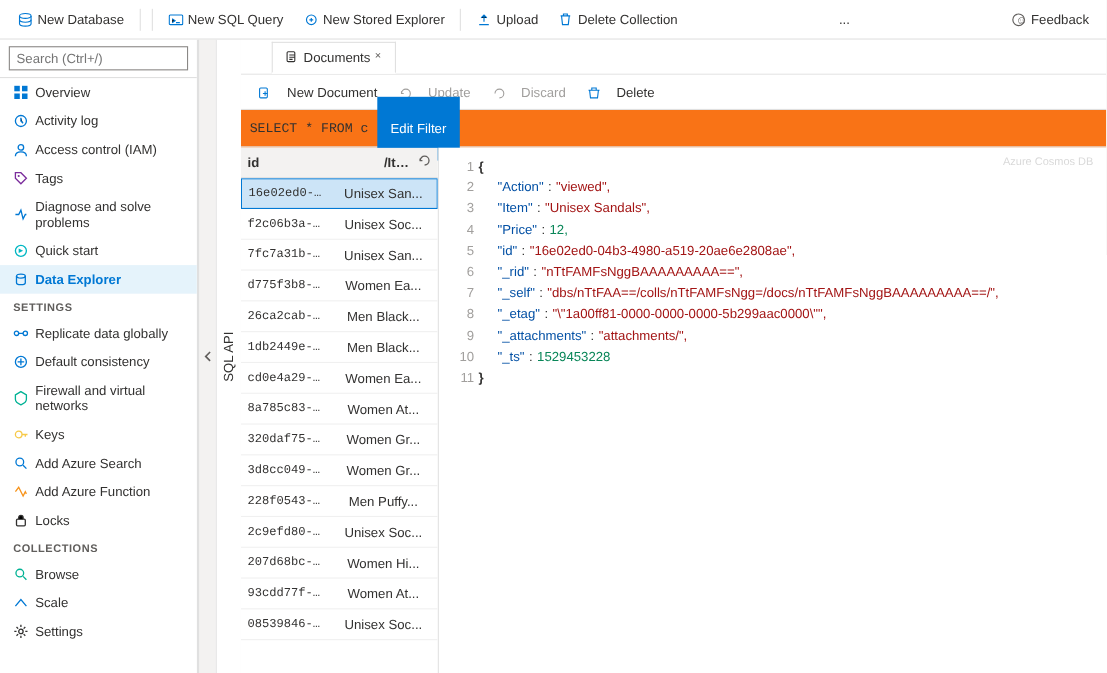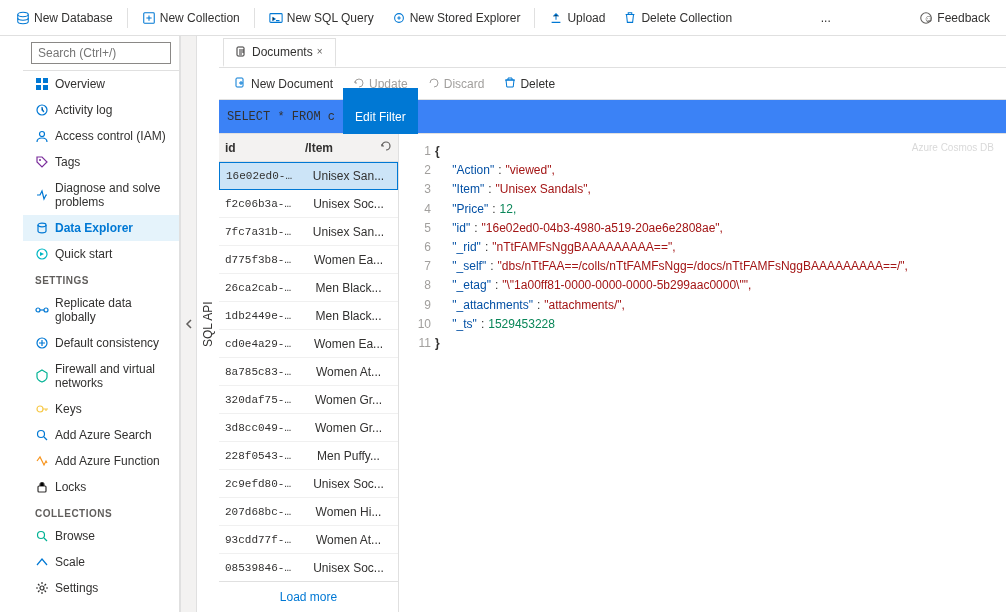--- a/index.html
+++ b/index.html
@@ -15,63 +15,63 @@
       color: #323130; border: none; background: none; font-size: 12px; white-space: nowrap;
     }
     .toolbar-separator { width: 1px; height: 20px; background: #e0e0e0; margin: 0 4px; }
     .toolbar-more { margin-left: auto; }
     .feedback-btn { display: flex; align-items: center; gap: 4px; padding: 4px 8px; cursor: pointer; color: #323130; border: none; background: none; font-size: 12px; margin-left: auto; }
 
     
     .main-layout { display: flex; flex: 1; overflow: hidden; }
 
     
-    .sidebar { width: 180px; background: #fff; border-right: 1px solid #e0e0e0; display: flex; flex-direction: column; flex-shrink: 0; overflow-y: auto; padding-left: 23px; }
+    .sidebar { width: 180px; background: #fff; border-right: 1px solid #e0e0e0; display: flex; flex-direction: column; flex-shrink: 0; overflow-y: auto; }
     .sidebar-search { padding: 6px 8px; border-bottom: 1px solid #e0e0e0; }
     .sidebar-search input { width: 100%; border: 1px solid #8a8886; padding: 3px 6px; font-size: 12px; color: #323130; }
     .sidebar-item { display: flex; align-items: center; gap: 6px; padding: 6px 8px 6px 12px; cursor: pointer; color: #323130; }
     .sidebar-item.active { background: #e5f3fb; color: #0078d4; font-weight: 600; }
     .sidebar-item .icon { width: 14px; height: 14px; flex-shrink: 0; display: flex; align-items: center; justify-content: center; }
     .sidebar-section-header { padding: 8px 8px 4px 12px; font-size: 10px; font-weight: 600; color: #605e5c; text-transform: uppercase; letter-spacing: 0.5px; }
     .sidebar-collapse { width: 16px; background: #f3f2f1; border-left: 1px solid #e0e0e0; cursor: pointer; display: flex; align-items: center; justify-content: center; flex-shrink: 0; }
 
     
     .content-area { display: flex; flex: 1; overflow: hidden; }
 
     
     .sql-api-label { writing-mode: vertical-lr; transform: rotate(180deg); background: #fff; border-right: 1px solid #e0e0e0; padding: 8px 4px; font-size: 11px; color: #323130; display: flex; align-items: center; justify-content: center; flex-shrink: 0; cursor: pointer; }
 
     
     .data-panel { display: flex; flex-direction: column; flex: 1; overflow: hidden; background: #fff; }
 
     
     .tab-bar { display: flex; align-items: center; border-bottom: 1px solid #e0e0e0; background: #fff; height: 32px; flex-shrink: 0; padding: 0 4px; }
     .tab { display: flex; align-items: center; gap: 4px; padding: 6px 12px; border: 1px solid transparent; border-bottom: none; cursor: pointer; font-size: 12px; color: #323130; }
-    .tab.active { background: #fff; border-color: #e0e0e0; border-bottom: 2px solid #fff; margin-bottom: -1px; }
+    .tab.active { background: #fff; border-color: #e0e0e0; border-bottom: 2px solid #fff; margin-bottom: -1px; margin-left: 24px; }
     .tab-close { cursor: pointer; color: #605e5c; font-size: 10px; }
 
     
     .action-bar { display: flex; align-items: center; gap: 4px; padding: 4px 8px; border-bottom: 1px solid #e0e0e0; background: #fff; height: 32px; flex-shrink: 0; }
-    .action-btn { display: flex; align-items: flex-start; gap: 4px; padding: 3px 8px; cursor: pointer; color: #323130; border: none; background: none; font-size: 12px; }
+    .action-btn { display: flex; align-items: flex-end; gap: 14px; padding: 3px 8px; cursor: pointer; color: #323130; border: none; background: none; font-size: 12px; }
     .action-btn.disabled { color: #a19f9d; cursor: default; }
 
     
-    .query-bar { display: flex; align-items: center; gap: 8px; padding: 6px 8px; border-bottom: 1px solid #e0e0e0; background: #3b82f6; height: 34px; flex-shrink: 0; }
+    .query-bar { display: flex; align-items: center; gap: 8px; padding: 6px 8px; border-bottom: 1px solid #e0e0e0; background: #f97316; height: 34px; flex-shrink: 0; }
     .query-text { font-family: 'Courier New', monospace; font-size: 12px; color: #323130; }
     .edit-filter-btn { background: #0078d4; color: #fff; border: none; padding: 22px 12px; cursor: pointer; font-size: 12px; }
 
     
     .data-split { display: flex; flex: 1; overflow: hidden; }
 
     
     .table-area { width: 180px; flex-shrink: 0; display: flex; flex-direction: column; border-right: 1px solid #e0e0e0; overflow: hidden; }
     .table-header { display: flex; align-items: center; background: #f3f2f1; border-bottom: 1px solid #e0e0e0; height: 28px; flex-shrink: 0; }
     .th { padding: 4px 6px; font-weight: 600; color: #323130; flex: 1; overflow: hidden; text-overflow: ellipsis; white-space: nowrap; }
     .th.id-col { width: 80px; flex: none; }
-    .th.item-col { flex: 1; }
+    .th.item-col { flex: 1; margin-left: 44px; }
     .refresh-icon { margin-left: auto; margin-right: 6px; cursor: pointer; color: #605e5c; }
     .table-body { flex: 1; overflow-y: auto; }
     .table-row { display: flex; align-items: center; border-bottom: 1px solid #f0f0f0; height: 28px; cursor: pointer; }
     .table-row.selected { background: #cce4f7; border: 1px solid #0078d4; }
     .td { padding: 4px 6px; overflow: hidden; text-overflow: ellipsis; white-space: nowrap; color: #323130; }
     .td.id-col { width: 80px; flex: none; font-family: 'Courier New', monospace; font-size: 11px; }
     .td.item-col { flex: 1; text-align: center; }
     .load-more { text-align: center; padding: 8px; color: #0078d4; cursor: pointer; border-top: 1px solid #e0e0e0; font-size: 12px; }
 
     
@@ -97,27 +97,20 @@
 <div class="top-toolbar">
   <button class="toolbar-btn">
     <svg class="icon-svg" viewBox="0 0 16 16" fill="none">
         <ellipse cx="8" cy="4" rx="6" ry="2.5" stroke="#0078d4" stroke-width="1.2"></ellipse>
         <path d="M2 4v4c0 1.38 2.69 2.5 6 2.5s6-1.12 6-2.5V4" stroke="#0078d4" stroke-width="1.2"></path>
         <path d="M2 8v4c0 1.38 2.69 2.5 6 2.5s6-1.12 6-2.5V8" stroke="#0078d4" stroke-width="1.2"></path>
       </svg>
     <span>New Database</span>
   </button>
   <div class="toolbar-separator"></div>
-  <button class="toolbar-btn">
-    <svg class="icon-svg" viewBox="0 0 16 16">
-        <rect x="2" y="2" width="12" height="12" rx="1" stroke="#0078d4" stroke-width="1.2" fill="none"></rect>
-        <path d="M5 8h6M8 5v6" stroke="#0078d4" stroke-width="1.2"></path>
-      </svg>
-    <span>New Collection</span>
-  </button>
   <div class="toolbar-separator"></div>
   <button class="toolbar-btn">
     <svg class="icon-svg" viewBox="0 0 16 16">
         <rect x="1" y="3" width="14" height="10" rx="1" stroke="#0078d4" stroke-width="1.2" fill="none"></rect>
         <path d="M4 7l3 2-3 2M8 11h4" stroke="#0078d4" stroke-width="1.2"></path>
       </svg>
     <span>New SQL Query</span>
   </button>
   <button class="toolbar-btn">
     <svg class="icon-svg" viewBox="0 0 16 16">
@@ -197,37 +190,37 @@
       <span>Tags</span>
     </div>
     <div class="sidebar-item">
       <span class="icon">
         <svg width="14" height="14" viewBox="0 0 14 14">
             <path d="M2 7h3l2-4 2 8 2-4h1" stroke="#0078d4" stroke-width="1.2" fill="none"></path>
           </svg>
       </span>
       <span>Diagnose and solve problems</span>
     </div>
+    <div class="sidebar-item">
+      <span class="icon">
+        <svg width="14" height="14" viewBox="0 0 14 14">
+            <circle cx="7" cy="7" r="5" stroke="#00b7c3" stroke-width="1.2" fill="none"></circle>
+            <path d="M5 5l4 2-4 2V5z" fill="#00b7c3"></path>
+          </svg>
+      </span>
+      <span>Quick start</span>
+    </div>
     <div class="sidebar-item active">
       <span class="icon">
         <svg width="14" height="14" viewBox="0 0 14 14">
             <ellipse cx="7" cy="4" rx="4" ry="1.8" stroke="#0078d4" stroke-width="1.2" fill="none"></ellipse>
             <path d="M3 4v6c0 1 2 1.8 4 1.8s4-.8 4-1.8V4" stroke="#0078d4" stroke-width="1.2" fill="none"></path>
           </svg>
       </span>
       <span>Data Explorer</span>
-    </div>
-    <div class="sidebar-item">
-      <span class="icon">
-        <svg width="14" height="14" viewBox="0 0 14 14">
-            <circle cx="7" cy="7" r="5" stroke="#00b7c3" stroke-width="1.2" fill="none"></circle>
-            <path d="M5 5l4 2-4 2V5z" fill="#00b7c3"></path>
-          </svg>
-      </span>
-      <span>Quick start</span>
     </div>
 
     <div class="sidebar-section-header">SETTINGS</div>
 
     <div class="sidebar-item">
       <span class="icon">
         <svg width="14" height="14" viewBox="0 0 14 14">
             <circle cx="3" cy="7" r="2" stroke="#0078d4" stroke-width="1.2" fill="none"></circle>
             <circle cx="11" cy="7" r="2" stroke="#0078d4" stroke-width="1.2" fill="none"></circle>
             <path d="M5 7h4" stroke="#0078d4" stroke-width="1.2"></path>
@@ -447,21 +440,20 @@
   </div>
               <div class="table-row">
     <span class="td id-col">93cdd77f-...</span>
     <span class="td item-col">Women At...</span>
   </div>
               <div class="table-row">
     <span class="td id-col">08539846-...</span>
     <span class="td item-col">Unisex Soc...</span>
   </div>
             </div>
-          <div class="load-more">Load more</div>
         </div>
 
         <div class="json-viewer" style="position:relative;">
           <div style="position:absolute;top:6px;right:12px;opacity:0.25;font-size:10px;color:#666;">Azure Cosmos DB</div>
 
         <div class="json-line">
               <span class="line-num">1</span>
               <span class="json-brace">{</span>
             </div>
             <div class="json-line">

